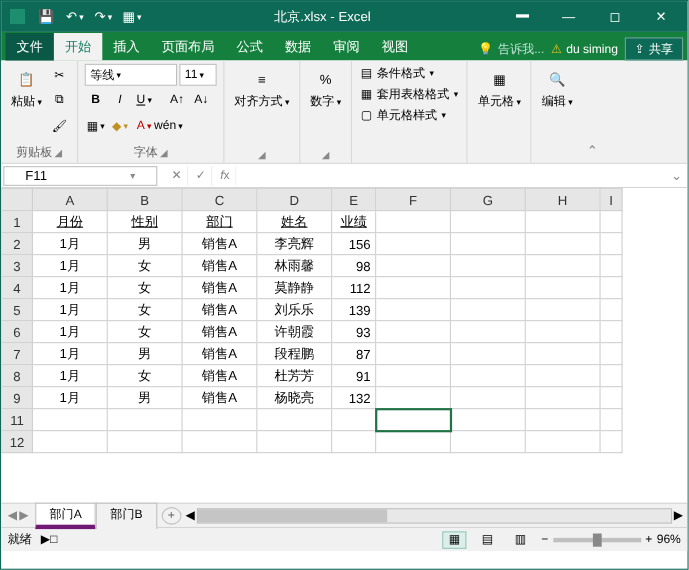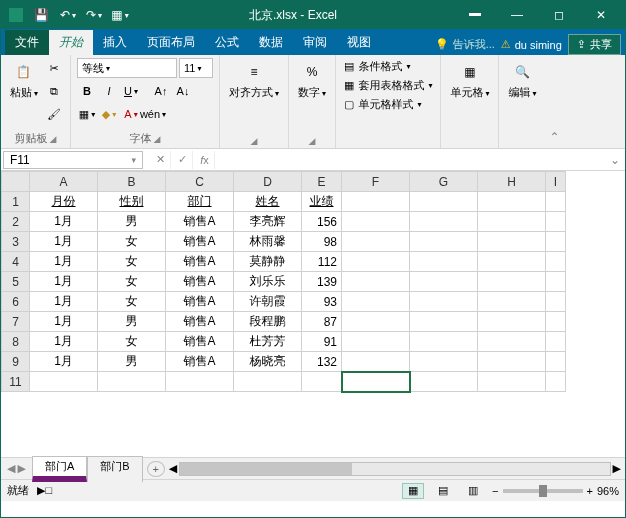--- a/index.html
+++ b/index.html
@@ -3,63 +3,63 @@
 <meta charset="utf-8">
 <style>
   * { box-sizing: border-box; margin: 0; padding: 0; font-family: "Microsoft YaHei", sans-serif; }
   body { background: #fff; width: 626px; height: 518px; overflow: hidden; font-size: 12px; border: 1px solid #0f6b58; }
   .titlebar { background: #0d6a56; color: #fff; height: 28px; display: flex; align-items: center; padding: 0 4px; }
   .tb-left { display: flex; gap: 4px; align-items: center; }
   .tb-center { flex: 1; text-align: center; font-size: 12px; }
   .tb-right { display: flex; gap: 2px; }
   .tb-btn { width: 40px; height: 28px; display: flex; align-items: center; justify-content: center; color: #fff; }
   .qat-btn { width: 22px; height: 22px; display: flex; align-items: center; justify-content: center; color: #fff; }
-  .ribbon-tabs { background: #0369a1; display: flex; align-items: flex-end; height: 26px; padding-left: 4px; }
+  .ribbon-tabs { background: #15803d; display: flex; align-items: flex-end; height: 26px; padding-left: 4px; }
   .rtab { padding: 4px 10px; color: #fff; font-size: 12px; cursor: pointer; }
-  .rtab.active { background: #f1f1f1; color: #1a7e66; font-style: italic; }
+  .rtab.active { background: #f1f1f1; color: #1a7e66; }
   .rtab-right { margin-left: auto; display: flex; align-items: center; gap: 6px; padding-right: 4px; color: #fff; }
   .tell-me { display: flex; align-items: center; gap: 4px; color: #c0e0d8; font-size: 11px; }
   .user { display:flex; align-items:center; gap:4px; color:#fff; font-size:11px; }
   .share-btn { background: #0d6a56; border: 1px solid rgba(255,255,255,0.4); padding: 2px 8px; color: #fff; font-size: 11px; display:flex; align-items:center; gap:4px; }
   .ribbon { background: #f1f1f1; border-bottom: 1px solid #d4d4d4; height: 94px; display: flex; }
   .group { border-right: 1px solid #d9d9d9; padding: 3px 6px 2px; display: flex; flex-direction: column; justify-content: space-between; position:relative; }
   .group-label { text-align: center; font-size: 11px; color: #666; display:flex; justify-content:center; align-items:center; gap:2px;}
   .group-label .launcher { font-size: 9px; color:#888; }
   .group-content { display: flex; align-items: flex-start; gap: 3px; flex:1; }
   .big-btn { display: flex; flex-direction: column; align-items: center; gap: 2px; padding: 2px 3px; cursor: pointer; }
   .big-btn .icon { width: 24px; height: 24px; display:flex; align-items:center; justify-content:center; }
   .big-btn .lbl { font-size: 11px; text-align:center; line-height:1.1; }
   .small-row { display:flex; gap:2px; align-items:center; }
   .font-box { border:1px solid #c0c0c0; background:#fff; padding:1px 4px; font-size:11px; height:20px; display:flex; align-items:center; }
   .icon-btn { width:20px; height:20px; display:flex; align-items:center; justify-content:center; cursor:pointer; font-size:11px; }
   .styles-col { display:flex; flex-direction:column; gap:2px; }
   .styles-col .srow { display:flex; align-items:center; gap:4px; font-size:11px; cursor:pointer; padding:1px 2px;}
   .namebox-row { display:flex; align-items:center; height:22px; border-bottom:1px solid #d4d4d4; background:#fff; }
-  .namebox { width:140px; border:1px solid #c0c0c0; margin:2px; padding:1px 6px; font-size:12px; height:18px; display:flex; align-items:center; justify-content:space-between;gap:15px; }
+  .namebox { width:140px; border:1px solid #c0c0c0; margin:2px; padding:1px 19px; font-size:12px; height:18px; display:flex; align-items:center; justify-content:space-between;gap:15px; }
   .fx-btns { display:flex; gap:2px; margin-left:6px; }
   .fx-btn { width:20px; height:18px; display:flex; align-items:center; justify-content:center; color:#888; font-size:11px; border-right:1px solid #eee;}
   .formula-bar { flex:1; border:none; padding:1px 4px; font-size:12px; height:18px; }
   .expand-fx { width:20px; text-align:center; color:#888; }
   .grid-area { display:flex; height: 286px; overflow:hidden; background:#fff; }
   .grid-scroll { overflow:auto; flex:1; }
   table.grid { border-collapse:collapse; table-layout:fixed; }
   table.grid th, table.grid td { border:1px solid #d0d0d0; height:20px; font-size:12px; padding:0 2px; text-align:center; background:#fff; }
   table.grid th { background:#e6e6e6; font-weight:normal; color:#333; }
   table.grid th.corner { background:#e6e6e6; width:28px; }
   table.grid .rowhdr { background:#e6e6e6; width:28px; text-align:center; }
   table.grid td.data { text-align:center; }
   table.grid td.numcol { text-align:right; padding-right:4px; }
   table.grid .hdrcell { font-weight:normal;text-decoration:underline; }
   .col-A{width:68px}.col-B{width:68px}.col-C{width:68px}.col-D{width:68px}.col-E{width:40px}
   .col-F{width:68px}.col-G{width:68px}.col-H{width:68px}.col-I{width:20px}
   .active-cell { outline:2px solid #217346; outline-offset:-1px; }
   .sheet-tabs { display:flex; align-items:center; height:22px; border-top:1px solid #d4d4d4; background:#f1f1f1; font-size:11px; }
   .sheet-nav { display:flex; gap:2px; padding:0 6px; color:#888; }
   .sheet-tab { padding:2px 12px; border:1px solid #c0c0c0; border-bottom:none; background:#f1f1f1; margin-top:1px; cursor:pointer; }
-  .sheet-tab.active { background:#fff; border-bottom:6px solid #701a75; }
+  .sheet-tab.active { background:#fff; border-bottom:4px solid #701a75; }
   .new-sheet { padding:0 8px; color:#666; cursor:pointer; border:1px solid #c0c0c0; border-radius:50%; width:16px; height:16px; display:flex; align-items:center; justify-content:center; margin-left:4px;}
   .hscroll { flex:1; display:flex; align-items:center; padding:0 4px; }
   .hscroll .track { flex:1; height:14px; background:#e8e8e8; border:1px solid #c0c0c0; position:relative; margin:0 2px;}
   .hscroll .thumb { position:absolute; left:0; width:40%; top:0; bottom:0; background:#c5c5c5; }
   .statusbar { display:flex; align-items:center; height:22px; background:#f1f1f1; border-top:1px solid #d4d4d4; font-size:11px; padding:0 6px; gap:8px;}
   .statusbar .spacer{flex:1}
   .view-btn{width:22px;height:16px;display:flex;align-items:center;justify-content:center;border:1px solid transparent}
   .view-btn.active{background:#dceee9;border-color:#96c8ba}
   .zoom{display:flex;align-items:center;gap:4px}
   .zoom .slider{width:80px;height:4px;background:#c0c0c0;position:relative}
@@ -130,21 +130,21 @@
     </div>
     <div class="group-label">
         <span>剪贴板</span>
         <span class="launcher">◢</span>
       </div>
   </div>
 
   <div class="group">
     <div class="group-content" style="flex-direction:column;gap:3px">
       <div class="small-row">
-        <div class="font-box drop" style="width:100px">等线</div>
+        <div class="font-box drop" style="width:84px">等线</div>
         <div class="font-box drop" style="width:34px">11</div>
       </div>
       <div class="small-row">
         <span class="icon-btn">
             <b>B</b>
           </span>
         <span class="icon-btn">
             <i>I</i>
           </span>
         <span class="icon-btn drop">
@@ -378,20 +378,32 @@
             <td class="col-A data"></td>
             <td class="col-B data"></td>
             <td class="col-C data"></td>
             <td class="col-D data"></td>
             <td class="col-E data"></td>
             <td class="col-F data active-cell"></td>
             <td class="col-G data"></td>
             <td class="col-H data"></td>
             <td class="col-I data"></td>
           </tr>
+          <tr>
+            <th class="rowhdr">12</th>
+            <td class="col-A data"></td>
+            <td class="col-B data"></td>
+            <td class="col-C data"></td>
+            <td class="col-D data"></td>
+            <td class="col-E data"></td>
+            <td class="col-F data"></td>
+            <td class="col-G data"></td>
+            <td class="col-H data"></td>
+            <td class="col-I data"></td>
+          </tr>
         </tbody>
       </table>
   </div>
 </div>
 
 <div class="sheet-tabs">
   <div class="sheet-nav">
     <span>◀</span>
     <span>▶</span>
   </div>

